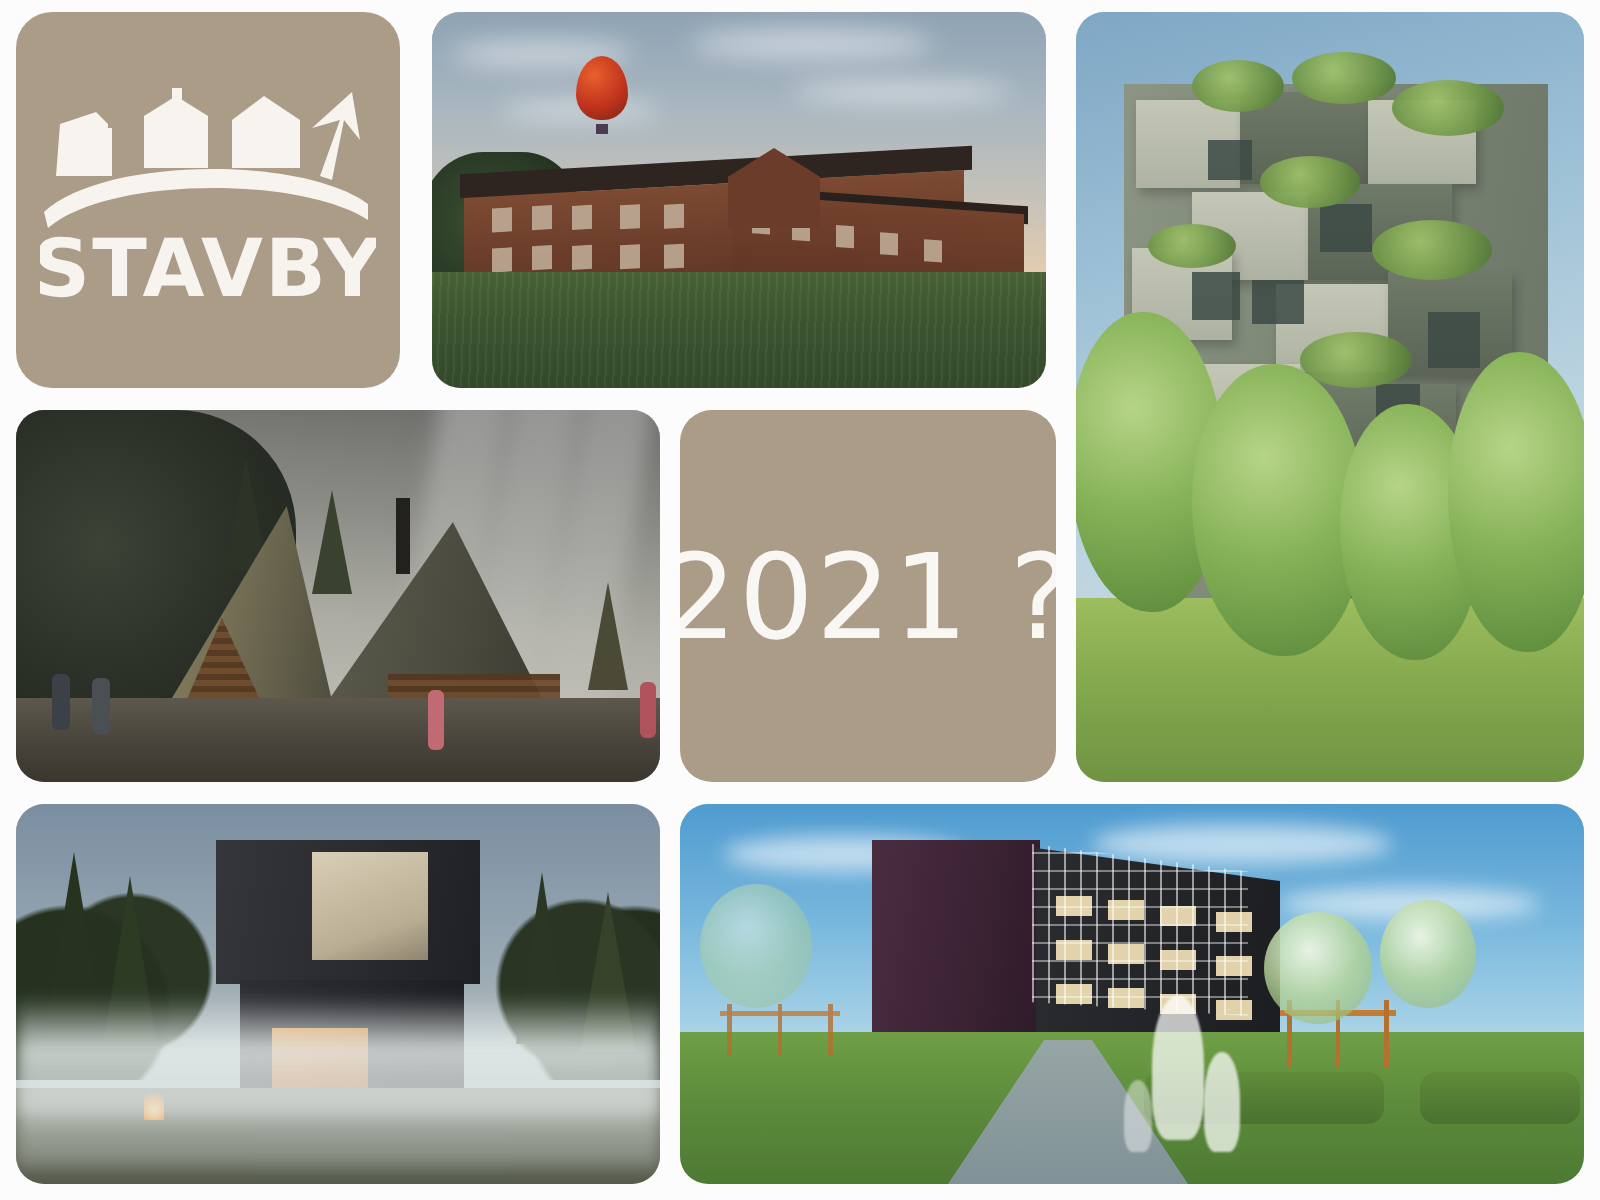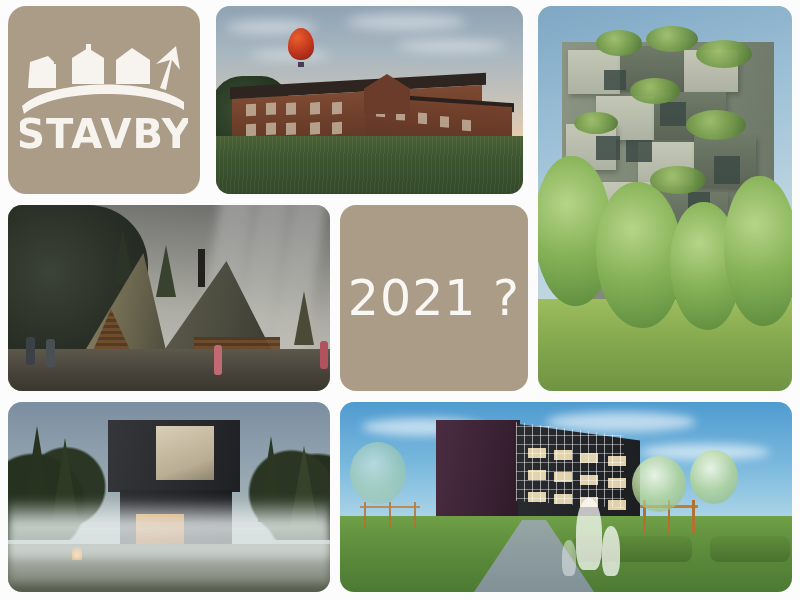--- a/index.html
+++ b/index.html
@@ -42,21 +42,21 @@
   
   .year-tile {
     left: 340px; top: 205px; width: 188px; height: 186px;
     background: #aa9c87;
     border-radius: 16px;
     display: flex; align-items: center; justify-content: center;
   }
   .year-text {
     color: #f9f7f3;
     font-family: "DejaVu Sans", sans-serif;
-    font-size: 49px;
+    font-size: 59px;
     font-weight: 500;
     letter-spacing: 1px;
     white-space: nowrap;
   }
 
   
   .photo { position: absolute; inset: 0; }
 
   
   .t-hotel { left: 216px; top: 6px; width: 307px; height: 188px; }

